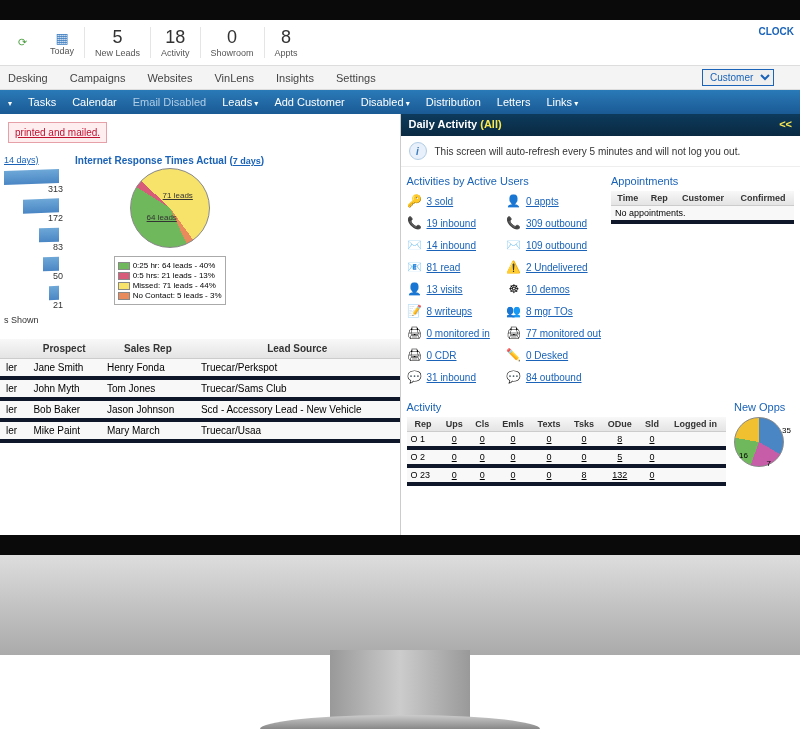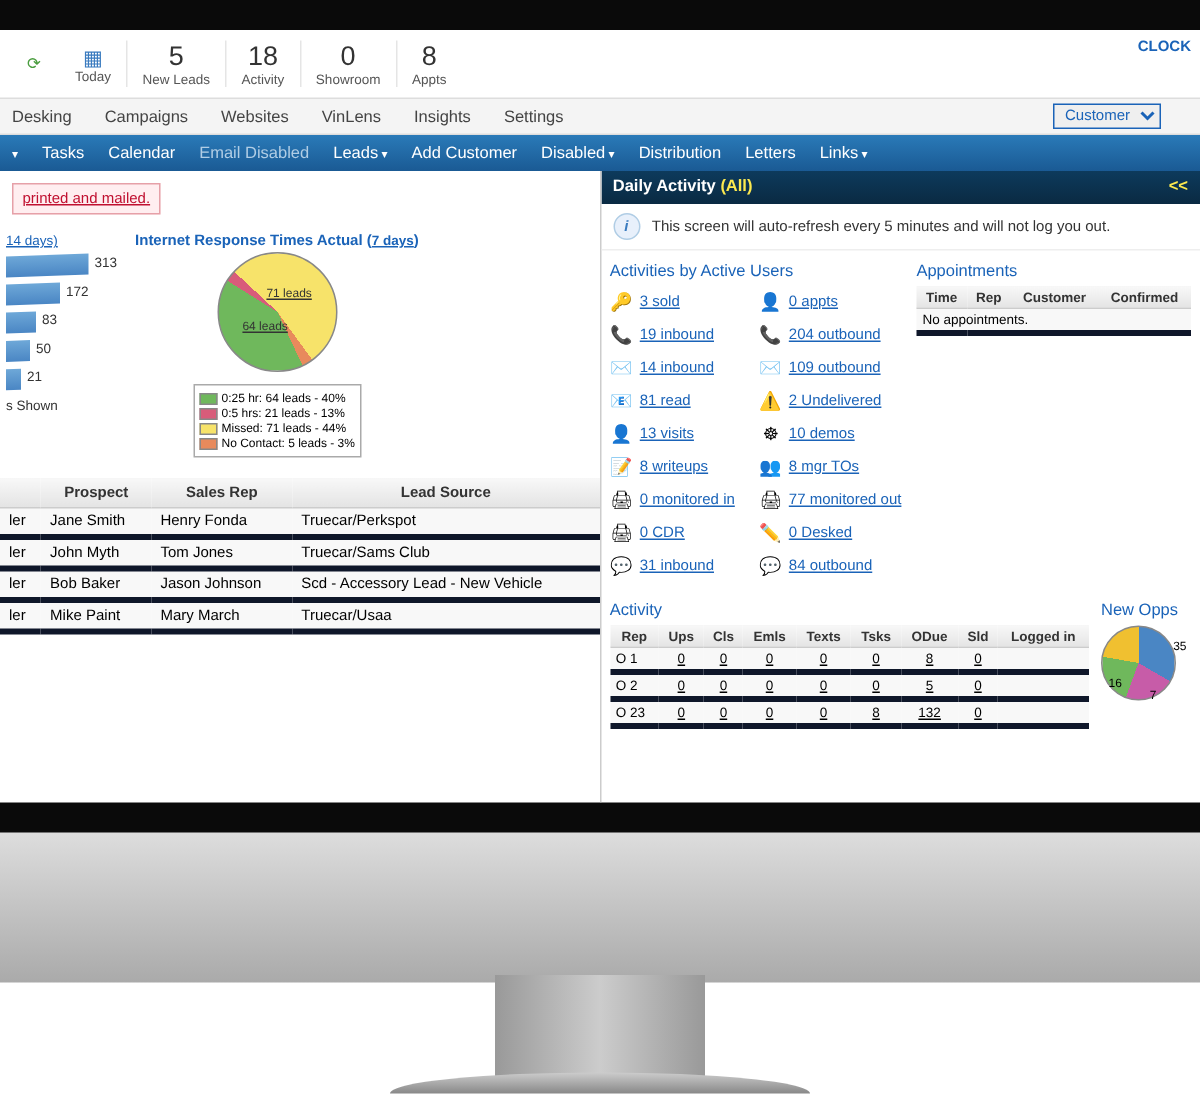--- a/index.html
+++ b/index.html
@@ -45,21 +45,21 @@
 .info-ico { display: inline-flex; align-items: center; justify-content: center; width: 18px; height: 18px; border-radius: 50%; background: #e8f0fb; color: #3a7bbf; margin-right: 8px; font-style: italic; font-weight: bold; border: 1px solid #b0cde5; }
 
 .notice { margin: 8px; padding: 4px 6px; background: #ffeef0; border: 1px solid #e6a0a8; color: #c01030; font-size: 10px; text-decoration: underline; display: inline-block; }
 
 
 .chart-row { display: flex; padding: 4px 4px; gap: 12px; }
 .chart-block { font-size: 10px; }
 .chart-title { color: #1a63b8; font-weight: bold; text-align: center; margin-bottom: 2px; }
 .chart-sub { color: #1a63b8; text-decoration: underline; font-size: 9px; }
 .bar-chart { font-size: 9px; color: #333; }
-.bar-row { display: flex; align-items: flex-start; margin: 5px 0; }
+.bar-row { display: flex; align-items: flex-end; margin: 5px 0; flex-direction: column; }
 .bar-shape { height: 14px; background: linear-gradient(to bottom, #6ea8d8, #4a86c4); margin-right: 4px; transform: skewY(-2deg); }
 
 .pie-wrap { display: flex; flex-direction: column; align-items: center; }
 .pie { width: 80px; height: 80px; border-radius: 50%; position: relative; background: conic-gradient(#f7e36a 0 144deg, #e88a5c 144deg 155deg, #6fb85c 155deg 302deg, #d85c7a 302deg 313deg, #f7e36a 313deg 360deg); border: 1px solid #888; }
 .pie-label { position: absolute; font-size: 8px; color: #333; text-decoration: underline; }
 .legend { margin-top: 8px; border: 1px solid #aaa; padding: 3px; font-size: 8px; background: #fff; }
 .legend-row { display: flex; align-items: center; margin: 1px 0; }
 .legend-sw { width: 12px; height: 8px; border: 1px solid #888; margin-right: 3px; }
 
 
@@ -262,21 +262,21 @@
                   <div class="act-item">
                     <span class="act-ico">👤</span>
                     <a>0 appts</a>
                   </div>
                   <div class="act-item">
                     <span class="act-ico">📞</span>
                     <a>19 inbound</a>
                   </div>
                   <div class="act-item">
                     <span class="act-ico">📞</span>
-                    <a>204 outbound</a>
+                    <a>309 outbound</a>
                   </div>
                   <div class="act-item">
                     <span class="act-ico">✉️</span>
                     <a>14 inbound</a>
                   </div>
                   <div class="act-item">
                     <span class="act-ico">✉️</span>
                     <a>109 outbound</a>
                   </div>
                   <div class="act-item">

